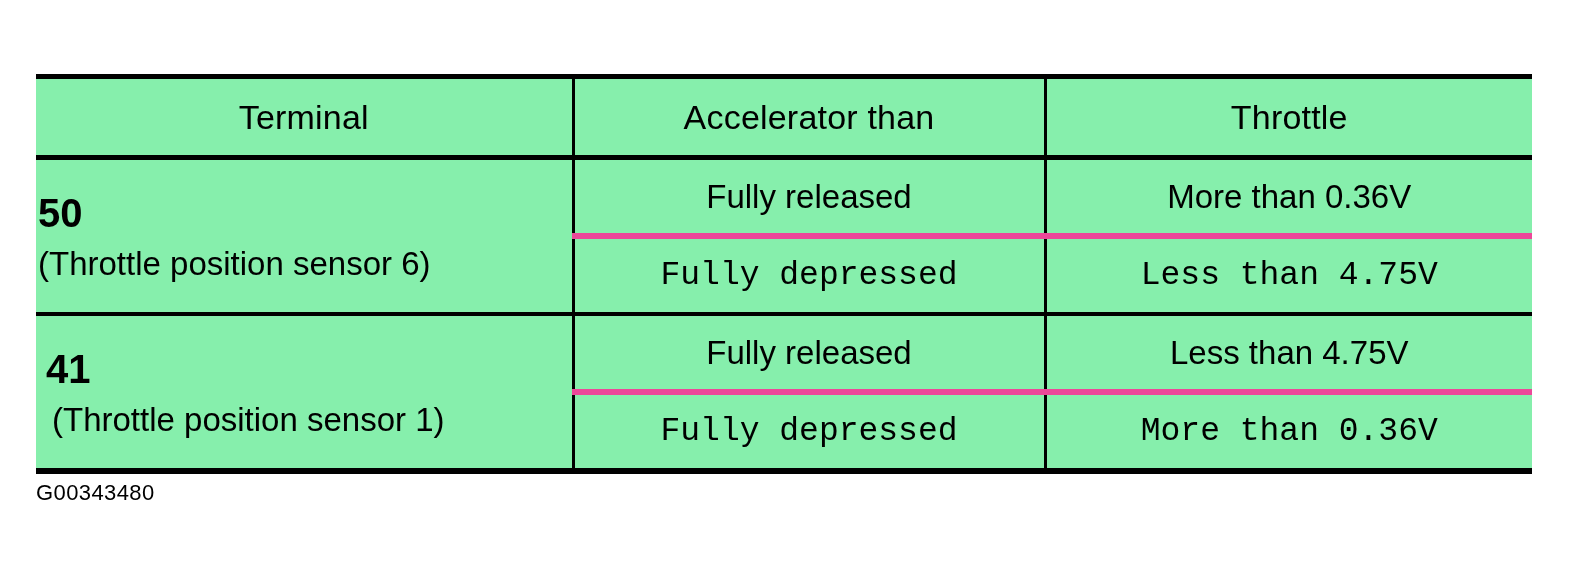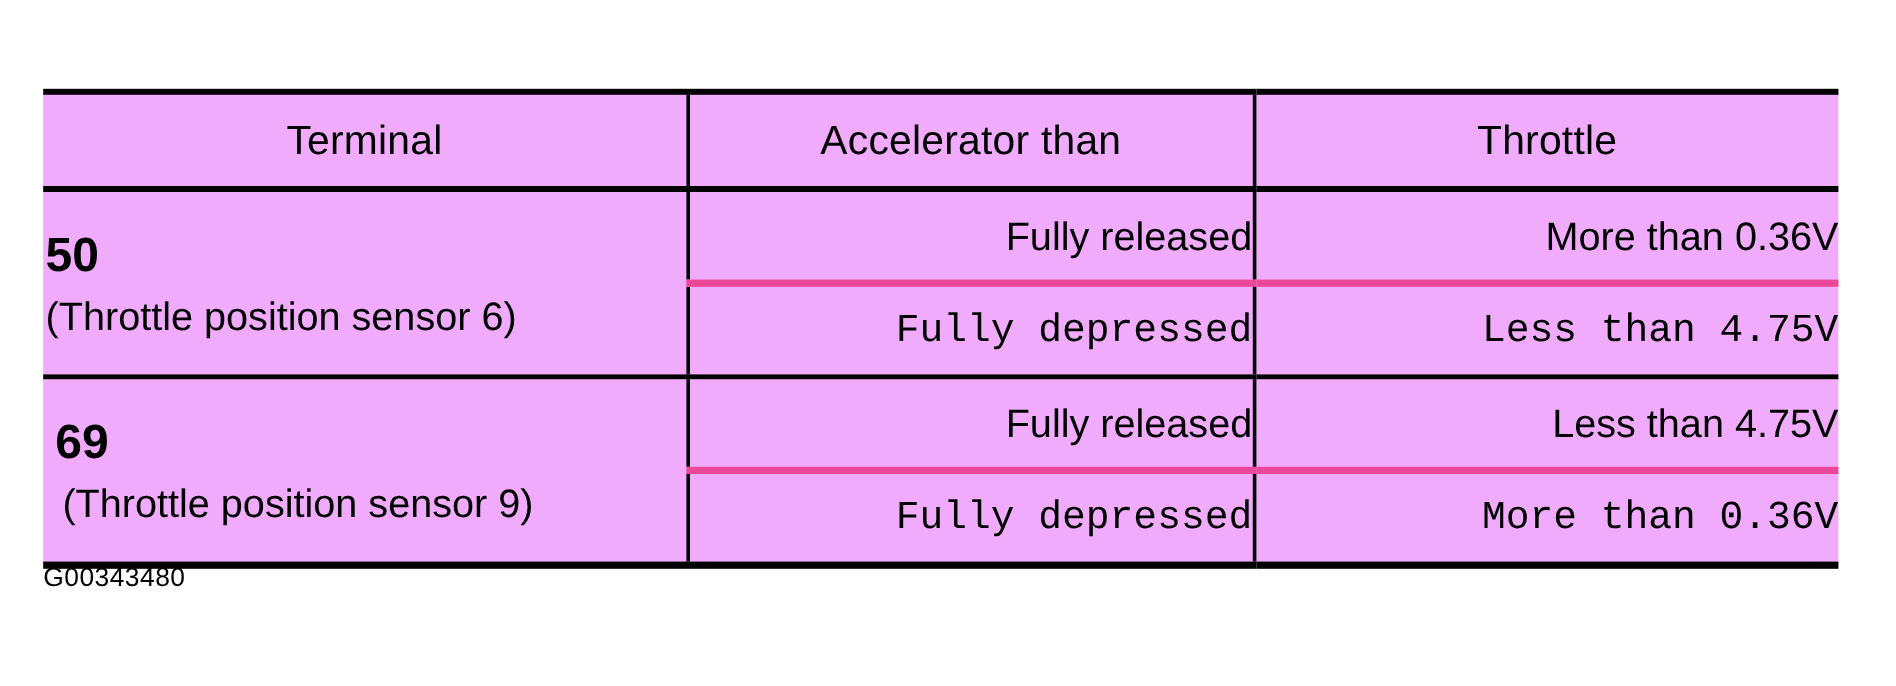--- a/index.html
+++ b/index.html
@@ -32,21 +32,21 @@
     width: 1496px;
     border-collapse: collapse;
     table-layout: fixed;
   }
 
   .spec-table td,
   .spec-table th {
     padding: 0;
     margin: 0;
     vertical-align: middle;
-    background: #f0abfc;
+    background: #86efac;
   }
 
   
   .col-terminal { width: 537px; }
   .col-pedal    { width: 472px; }
   .col-voltage  { width: 487px; }
 
   
   .rule-top      { border-top: 5px solid #000; }
   .rule-heavy    { border-top: 5px solid #000; }
@@ -85,33 +85,33 @@
     font-size: 33px;
     font-weight: 400;
     line-height: 1.0;
     white-space: nowrap;
   }
   .indent-1 { padding-left: 2px; }
   .indent-2 { padding-left: 16px; }
   .num-indent-2 { padding-left: 10px; }
 
   .data-cell {
-    text-align: right;
+    text-align: center;
     font-size: 33px;
     font-weight: 400;
     height: 73px;
     line-height: 73px;
     white-space: nowrap;
   }
 
   
   .fig-caption {
     position: absolute;
     left: 36px;
-    top: 468px;
+    top: 480px;
     font-size: 22px;
     font-weight: 400;
     letter-spacing: 0.4px;
     white-space: nowrap;
   }
 </style>
 </head>
 <body>
 
 <div id="page">
@@ -141,22 +141,22 @@
         <td class="data-cell rule-heavy vline-l">Fully released</td>
         <td class="data-cell rule-heavy vline-l">More than 0.36V</td>
       </tr>
       <tr>
         <td class="data-cell rule-thin vline-l">Fully depressed</td>
         <td class="data-cell rule-thin vline-l">Less than 4.75V</td>
       </tr>
 
       <tr>
         <td class="term-cell rule-medium" rowspan="2" style="border-bottom: 6px solid rgb(0, 0, 0);">
-          <span class="term-num num-indent-2">69</span>
-          <span class="term-desc indent-2">(Throttle position sensor 9)</span>
+          <span class="term-num num-indent-2">41</span>
+          <span class="term-desc indent-2">(Throttle position sensor 1)</span>
         </td>
         <td class="data-cell rule-medium vline-l">Fully released</td>
         <td class="data-cell rule-medium vline-l">Less than 4.75V</td>
       </tr>
       <tr class="rule-bottom">
         <td class="data-cell rule-thin rule-bottom vline-l">Fully depressed</td>
         <td class="data-cell rule-thin rule-bottom vline-l">More than 0.36V</td>
       </tr>
 
     </tbody>

